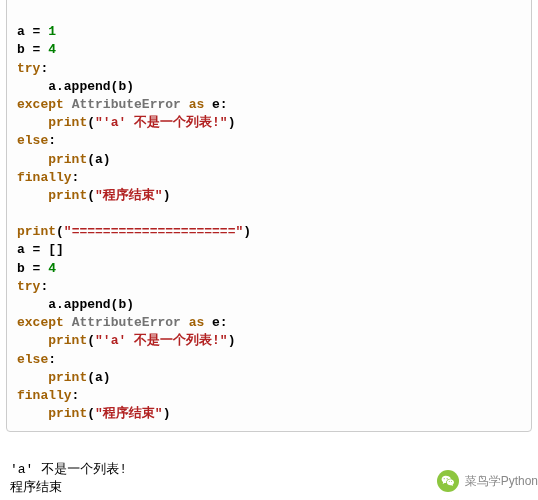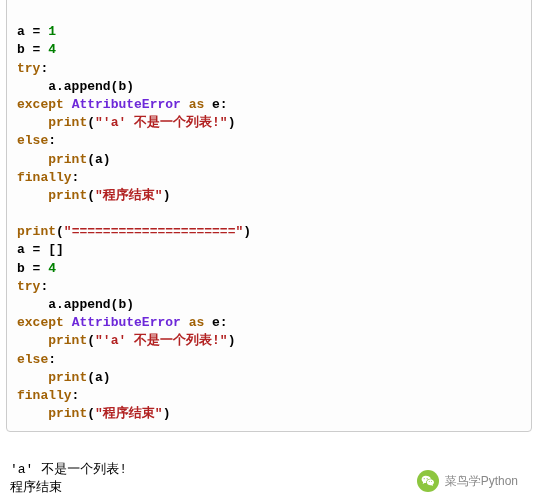--- a/index.html
+++ b/index.html
@@ -28,24 +28,24 @@
     white-space: pre;
     font-family: Consolas, Monaco, "Courier New", monospace;
     font-size: 13px;
     color: #000;
   }
   .kw   { color: #a16207; font-weight: bold; }                          
   .str  { color: #b22222; }                       
   .num  { color: #008000; }                       
   .punc { color: #000; }
   .name { color: #000; }
-  .ex   { color: #6d28d9; font-weight: bold; }    
+  .ex   { color: #737373; font-weight: bold; }    
   .watermark {
     position: absolute;
-    right: 20px;
+    right: 0;
     bottom: 8px;
     display: flex;
     align-items: center;
     gap: 6px;
     color: #888;
     font-family: "Helvetica Neue", Arial, sans-serif;
     font-size: 12px;
   }
   .wm-icon {
     width: 22px;

